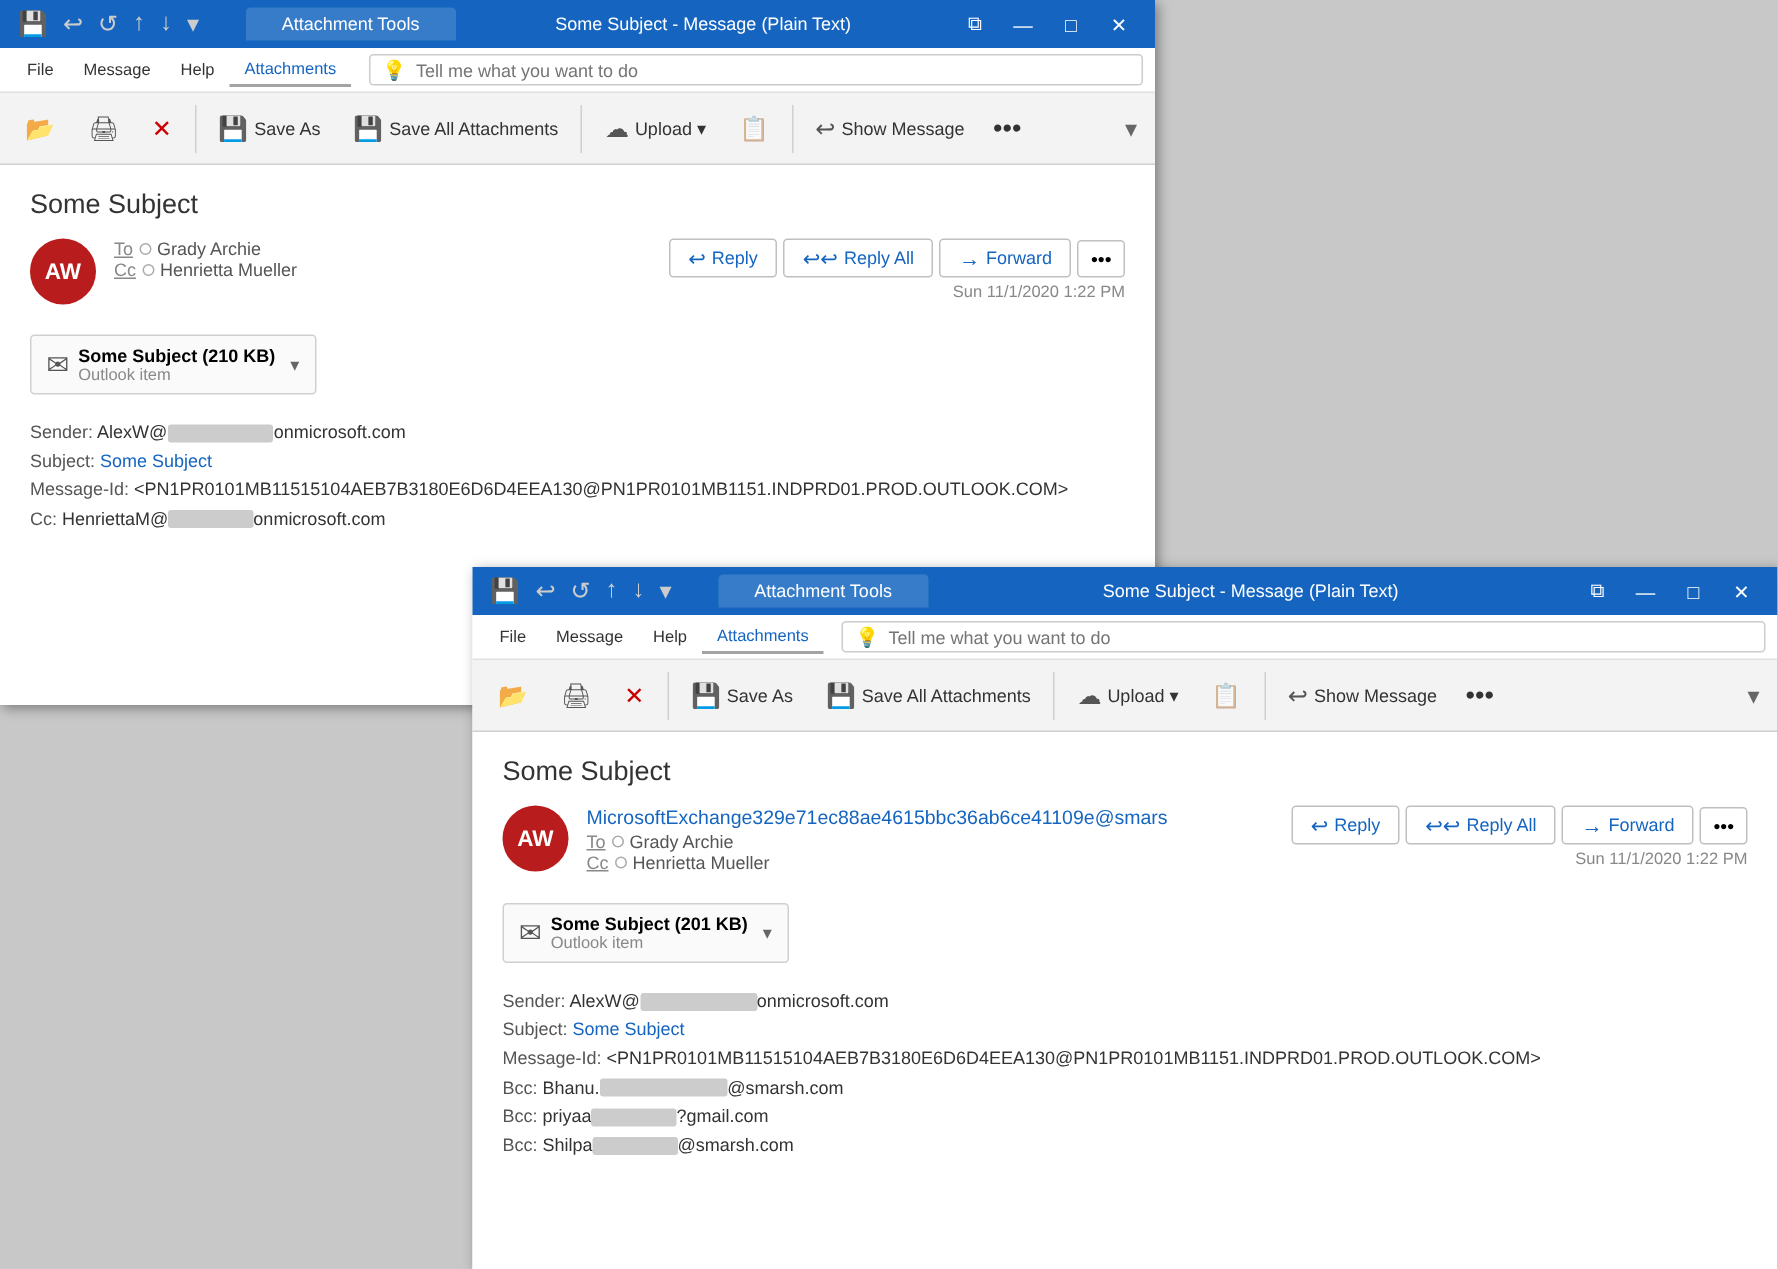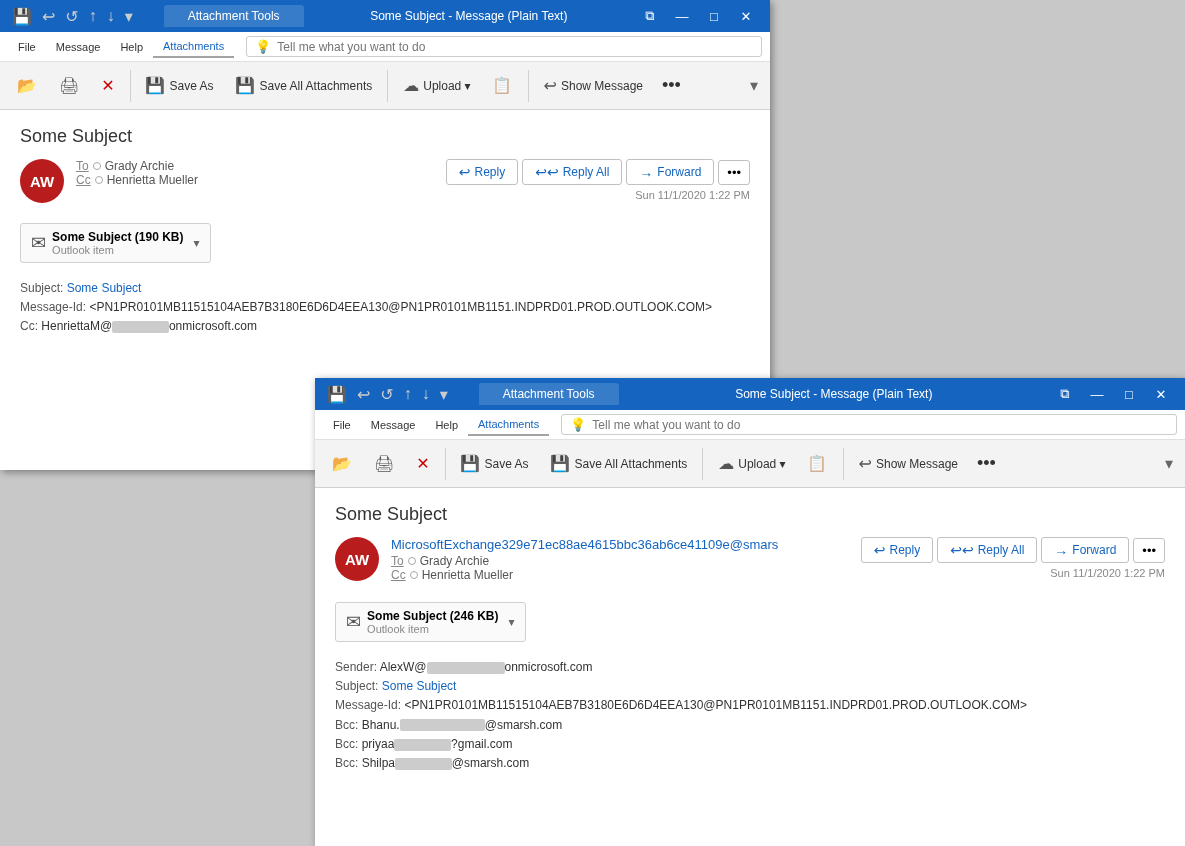--- a/index.html
+++ b/index.html
@@ -296,29 +296,30 @@
         <div class="email-date">Sun 11/1/2020 1:22 PM</div>
       </div>
     </div>
 
     
     <div class="attachment-item">
       <span class="att-icon">✉</span>
       <div class="att-info">
         <span class="att-name">
           <span>Some Subject</span>
-          <span>(190 KB)</span>
+          <span>(210 KB)</span>
         </span>
         <span class="att-type">Outlook item</span>
       </div>
       <span class="att-chevron">▾</span>
     </div>
 
     
     <div class="email-body">
+      <div><span class="label">Sender: </span><span>AlexW@<span class="blurred">██████████</span>onmicrosoft.com</span></div>
       <div><span class="label">Subject:</span><span class="link-value"> Some Subject</span></div>
       <div><span class="label">Message-Id: </span><span>&lt;PN1PR0101MB11515104AEB7B3180E6D6D4EEA130@PN1PR0101MB1151.INDPRD01.PROD.OUTLOOK.COM&gt;</span></div>
       <div><span class="label">Cc: </span><span>HenriettaM@<span class="blurred">████████</span>onmicrosoft.com</span></div>
     </div>
   </div>
 </div>
 
 <div class="window" id="window2">
 
   <div class="title-bar">
@@ -424,21 +425,21 @@
         <div class="email-date">Sun 11/1/2020 1:22 PM</div>
       </div>
     </div>
 
     
     <div class="attachment-item">
       <span class="att-icon">✉</span>
       <div class="att-info">
         <span class="att-name">
           <span>Some Subject</span>
-          <span>(246 KB)</span>
+          <span>(201 KB)</span>
         </span>
         <span class="att-type">Outlook item</span>
       </div>
       <span class="att-chevron">▾</span>
     </div>
 
     
     <div class="email-body">
       <div><span class="label">Sender: </span><span>AlexW@<span class="blurred">███████████</span>onmicrosoft.com</span></div>
       <div><span class="label">Subject: </span><span class="link-value">Some Subject</span></div>

